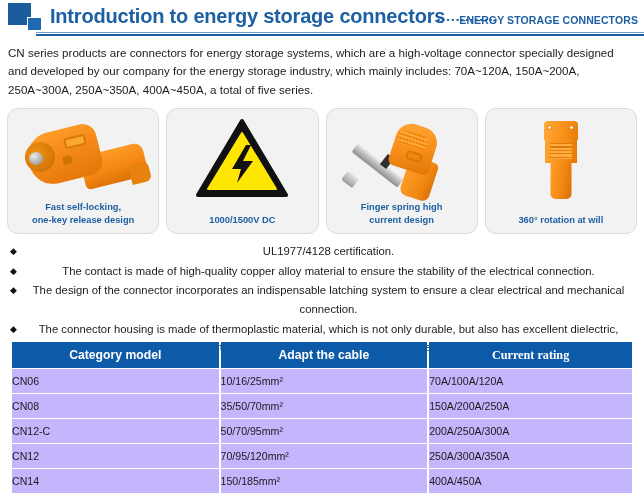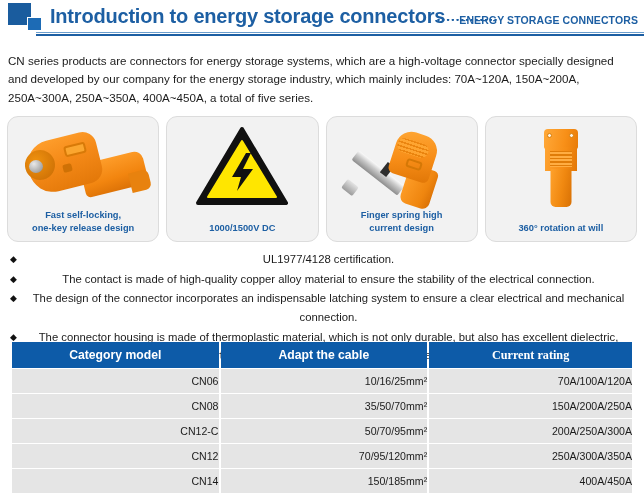--- a/index.html
+++ b/index.html
@@ -72,21 +72,21 @@
   }
   .header-rule-thick {
     position: absolute;
     left: 36px; right: 0; top: 34px;
     height: 2px;
     background: #1d5fa3;
   }
 
   
   .intro {
-    margin: 14px 8px 0 8px;
+    margin: 6px 8px 0 8px;
     font-size: 11.6px;
     line-height: 18.4px;
     color: #1b1b1b;
   }
 
   
   .cards {
     display: flex;
     gap: 7px;
     margin: 9px 7px 0 7px;
@@ -314,25 +314,25 @@
   }
   .spec-table th {
     background: #0d5ba8;
     color: #ffffff;
     font-size: 12.2px;
     font-weight: 700;
     height: 26px;
     border: 0;
   }
   .spec-table td {
-    background: #e5e5e5;
+    background: #c4b5fd;
     color: #1b1b1b;
     font-size: 10.6px;
     height: 24px;
-    text-align: right;
+    text-align: left;
     border: 0;
   }
   .col-model { width: 208px; }
   .col-cable { width: 208px; }
   .col-rating { width: 204px; font-family: Liberation Serif, serif; }
 </style>
 </head>
 <body>
 
 <div class="page">

